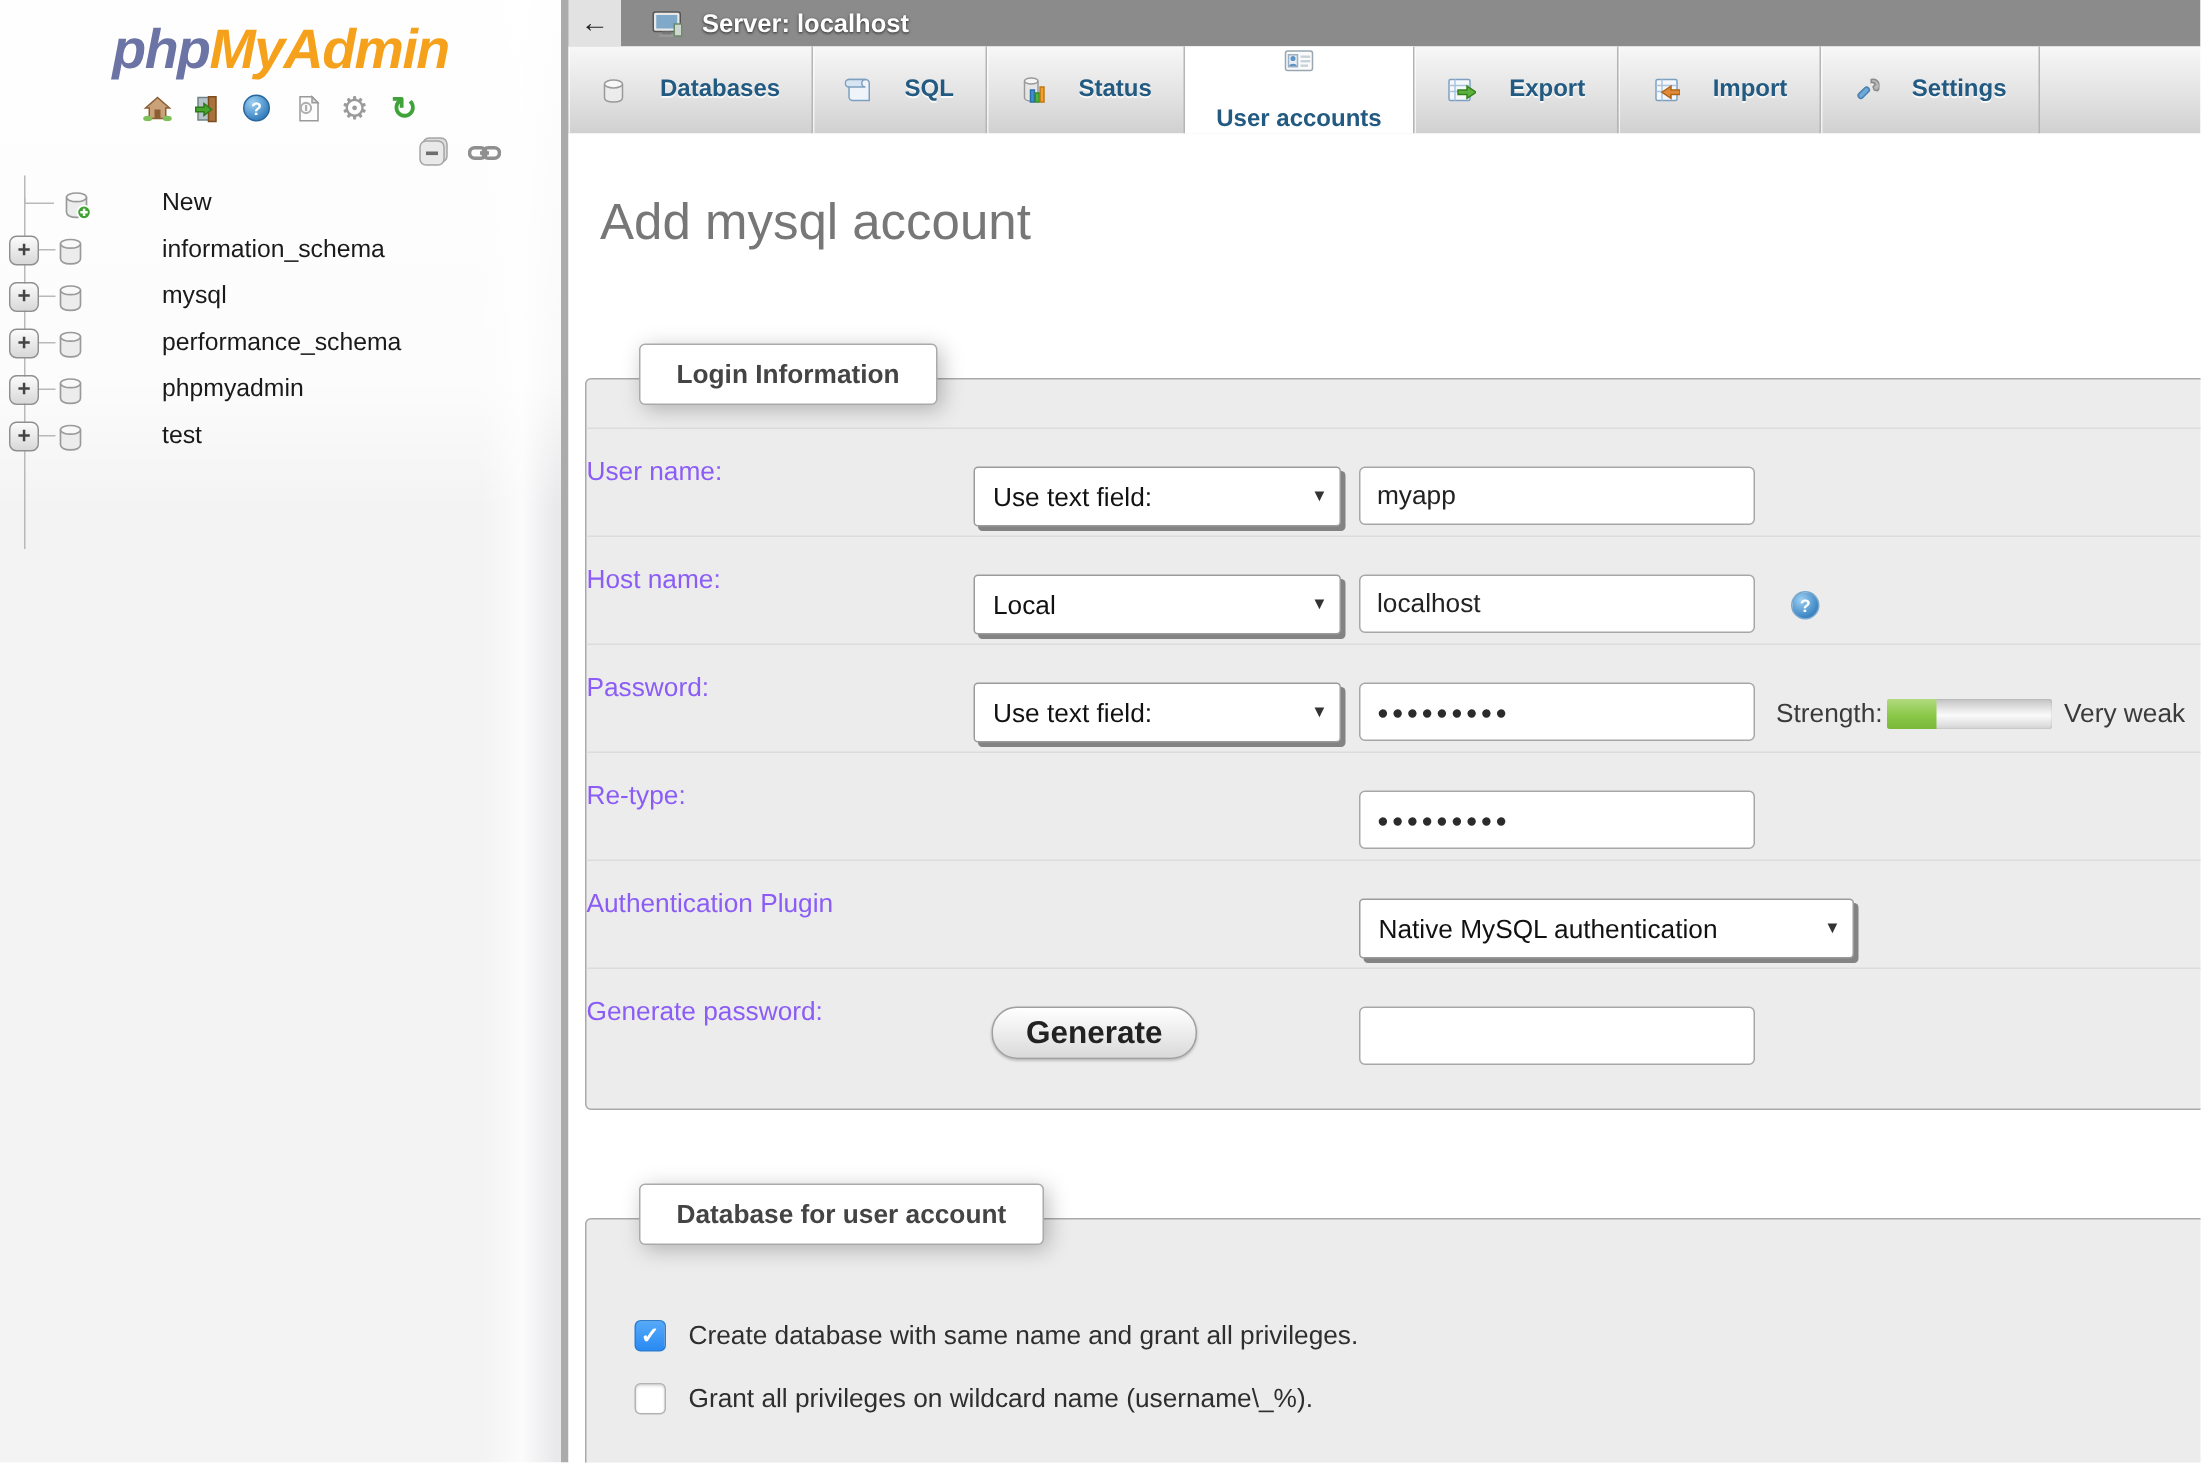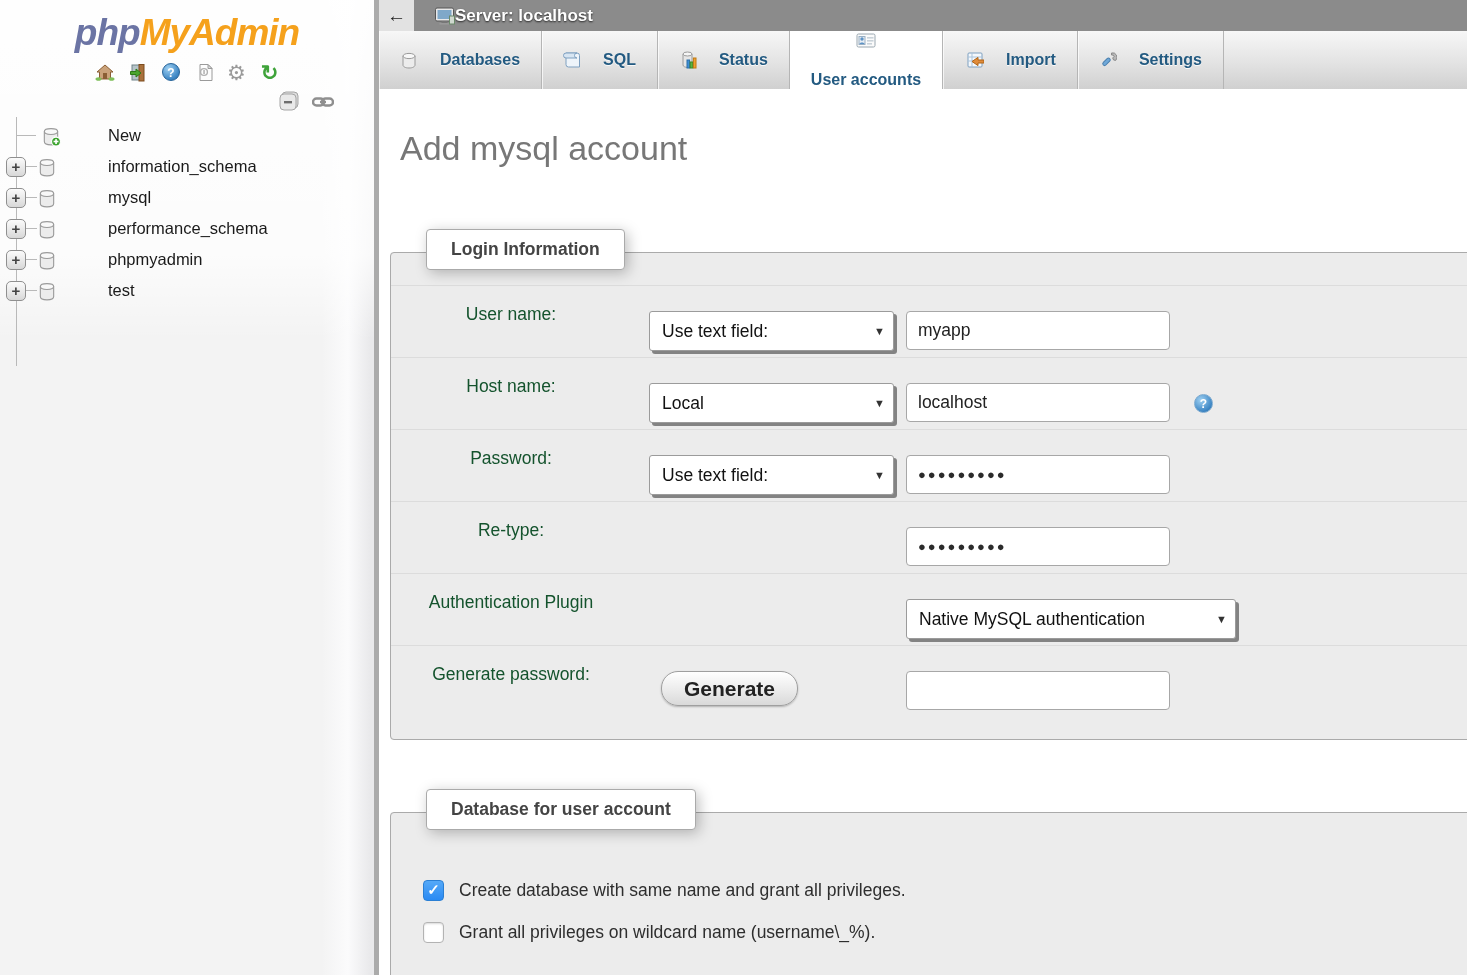--- a/index.html
+++ b/index.html
@@ -39,21 +39,21 @@
   .tree-row .hline { position:absolute; left:26px; width:11px; height:1px; background:#b9b9b9; }
   .tree-row .elbow { position:absolute; left:16px; top:-3px; width:20px; height:19px; border-left:1px solid #b9b9b9; border-bottom:1px solid #b9b9b9; }
   .tree-row .dbicon { position:absolute; left:37px; width:20px; height:20px; }
   .tree-row.newrow .dbicon { left:41px; }
   .tree-row .tlabel { margin-left:72px; font-size:16.5px; color:#1a1a1a; }
 
   
   #topbar { position:absolute; left:379px; top:0; width:1088px; height:31px; background:#8b8b8b; display:flex; align-items:center; }
   #backbox { width:35px; height:31px; background:#e2e2e2; display:flex; align-items:center; justify-content:center;
     font-size:19px; color:#222; cursor:pointer; flex:0 0 auto; }
-  #server-title { display:flex; align-items:center; gap:0; margin-left:20px; color:#fff; font-weight:bold; font-size:17px;
+  #server-title { display:flex; align-items:center; gap:13px; margin-left:20px; color:#fff; font-weight:bold; font-size:17px;
     text-shadow:0 1px 2px rgba(0,0,0,0.75); }
 
   
   #tabbar { position:absolute; left:379px; top:31px; width:1088px; height:58px; display:flex;
     background:linear-gradient(180deg,#f7f7f7 0%,#e3e3e3 55%,#d0d0d0 100%); }
   .tab { display:flex; align-items:center; gap:22px; padding:0 21px; font-size:16px; font-weight:bold; color:#235a81;
     border-right:1px solid #b5b5b5; box-shadow:inset 1px 0 0 rgba(255,255,255,0.7); cursor:pointer; white-space:nowrap;
     text-shadow:0 1px 0 rgba(255,255,255,0.8); }
   .tab.active { background:#fff; box-shadow:none; text-shadow:none;flex-direction:column; }
   .tab svg { flex:0 0 auto; }
@@ -63,21 +63,21 @@
   #page-title { position:absolute; left:21px; top:40px; font-size:34px; font-weight:normal; color:#777; }
 
   fieldset.pma { position:absolute; left:11px; width:1150px; background:#ececec; border:1px solid #aaa; border-radius:4px; }
   #fs-login { top:163px; height:488px; padding:32px 0 0 0; }
   #fs-db { top:723px; height:240px; padding:56px 0 0 32px; }
   .legend { position:absolute; left:35px; top:-24px; background:#fff; border:1px solid #aaa; border-radius:4px;
     padding:9px 24px; font-size:17.5px; font-weight:bold; color:#444; box-shadow:3px 3px 14px rgba(0,0,0,0.25); }
 
   .frow { display:flex; align-items:flex-start; padding:16px 0; border-top:1px solid #dcdcdc; height:72px; }
   .frow:first-child { border-top:none; }
-  .flabel { width:240px; text-align:center; font-size:17.5px; color:#14532d; padding-top:2px; flex:0 0 auto; }
+  .flabel { width:240px; text-align:left; font-size:17.5px; color:#8b5cf6; padding-top:2px; flex:0 0 auto; }
   .fcol2 { width:257px; margin-left:18px; flex:0 0 auto; }
   .fcol3 { flex:0 0 auto; }
 
   .pma-select { position:relative; width:245px; height:40px; margin-top:9px; background:#fff; border:1px solid #9b9b9b;
     border-radius:3px; box-shadow:3px 3px 0 rgba(96,96,96,0.75); display:flex; align-items:center;
     padding:0 28px 0 12px; font-size:17.5px; color:#111; cursor:pointer; }
   .pma-select .arrow { position:absolute; right:8px; top:50%; transform:translateY(-50%); font-size:11px; color:#333; }
   .pma-select.wide { width:330px; }
 
   .pma-input { width:264px; height:39px; margin-top:9px; background:#fff; border:1px solid #a7a7a7; border-radius:4px;
@@ -332,20 +332,26 @@
     <span>Status</span>
   </div>
   <div class="tab active">
     <svg width="20" height="18" viewBox="0 0 20 18">
         <use href="#i-card"></use>
       </svg>
     <span>User accounts</span>
   </div>
   <div class="tab">
     <svg width="20" height="18" viewBox="0 0 20 18">
+        <use href="#i-export"></use>
+      </svg>
+    <span>Export</span>
+  </div>
+  <div class="tab">
+    <svg width="20" height="18" viewBox="0 0 20 18">
         <use href="#i-import"></use>
       </svg>
     <span>Import</span>
   </div>
   <div class="tab">
     <svg width="18" height="18" viewBox="0 0 18 18">
         <use href="#i-wrench"></use>
       </svg>
     <span>Settings</span>
   </div>
@@ -382,20 +388,27 @@
 
     <div class="frow">
       <div class="flabel">Password:</div>
       <div class="fcol2">
           <div class="pma-select">
             <span>Use text field:</span>
             <span class="arrow">▼</span>
           </div>
         </div>
       <div class="fcol3"><input class="pma-input pwd" value="●●●●●●●●●" style=""></div>
+      <div class="strength">
+        <span class="slabel">Strength:</span>
+        <span class="smeter">
+            <span class="sfill" style="display: block; width: 30%;"></span>
+          </span>
+        <span class="sverdict">Very weak</span>
+      </div>
     </div>
 
     <div class="frow">
       <div class="flabel">Re-type:</div>
       <div class="fcol2"></div>
       <div class="fcol3"><input class="pma-input pwd" value="●●●●●●●●●" style=""></div>
     </div>
 
     <div class="frow">
       <div class="flabel">Authentication Plugin</div>

